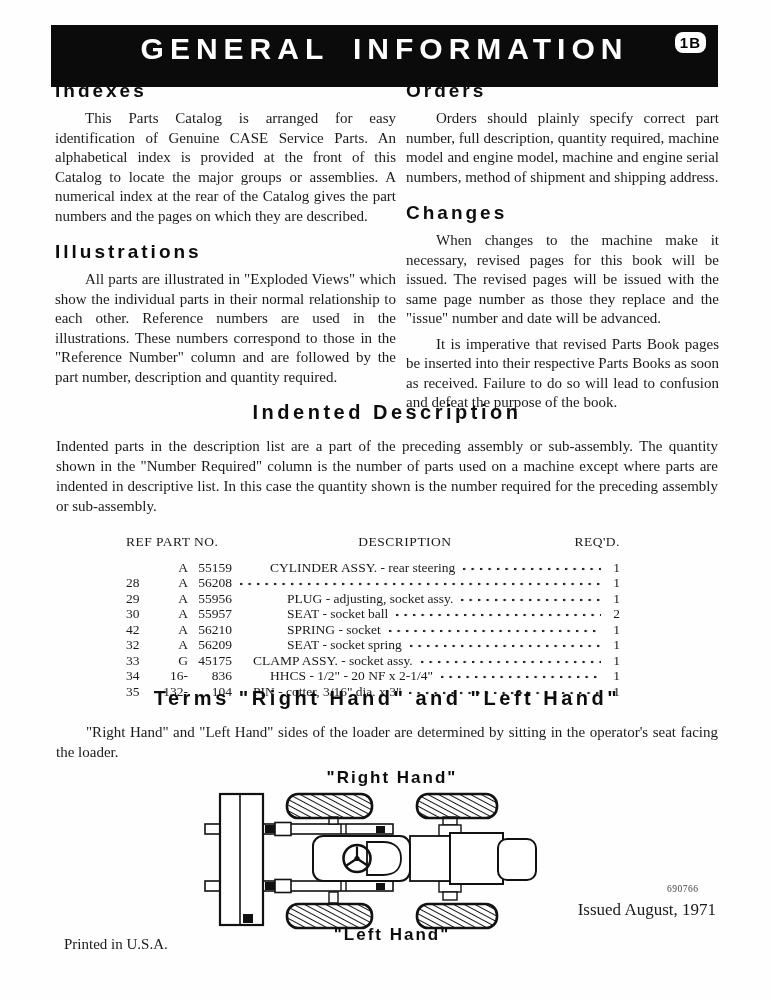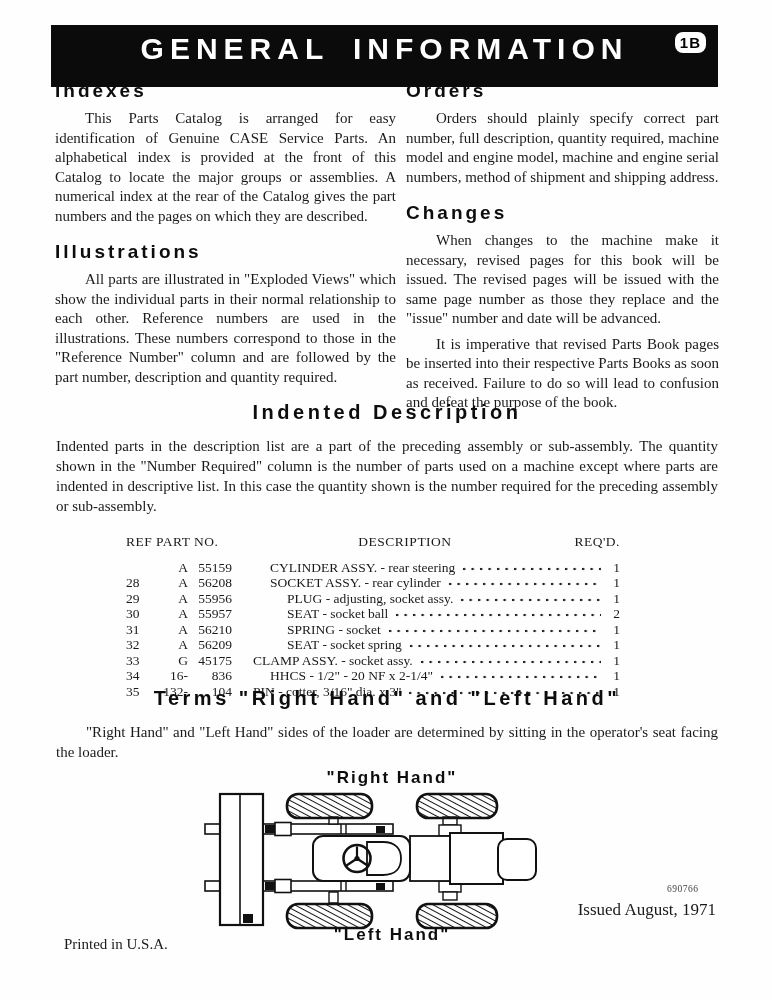--- a/index.html
+++ b/index.html
@@ -129,21 +129,20 @@
       <span class="c-part">55159</span>
       <span class="c-desc" style="padding-left: 38px;">CYLINDER ASSY. - rear steering</span>
       <span class="c-leader"></span>
       <span class="c-qty">1</span>
     </div>
 
     <div class="prow">
       <span class="c-ref">28</span>
       <span class="c-prefix">A</span>
       <span class="c-part">56208</span>
-      <span class="c-desc" style="padding-left: 38px;">SOCKET ASSY. - rear cylinder</span>
       <span class="c-leader"></span>
       <span class="c-qty">1</span>
     </div>
 
     <div class="prow">
       <span class="c-ref">29</span>
       <span class="c-prefix">A</span>
       <span class="c-part">55956</span>
       <span class="c-desc" style="padding-left: 55px;">PLUG - adjusting, socket assy.</span>
       <span class="c-leader"></span>
@@ -153,21 +152,21 @@
     <div class="prow">
       <span class="c-ref">30</span>
       <span class="c-prefix">A</span>
       <span class="c-part">55957</span>
       <span class="c-desc" style="padding-left: 55px;">SEAT - socket ball</span>
       <span class="c-leader"></span>
       <span class="c-qty">2</span>
     </div>
 
     <div class="prow">
-      <span class="c-ref">31</span>
+      <span class="c-ref">42</span>
       <span class="c-prefix">A</span>
       <span class="c-part">56210</span>
       <span class="c-desc" style="padding-left: 55px;">SPRING - socket</span>
       <span class="c-leader"></span>
       <span class="c-qty">1</span>
     </div>
 
     <div class="prow">
       <span class="c-ref">32</span>
       <span class="c-prefix">A</span>

